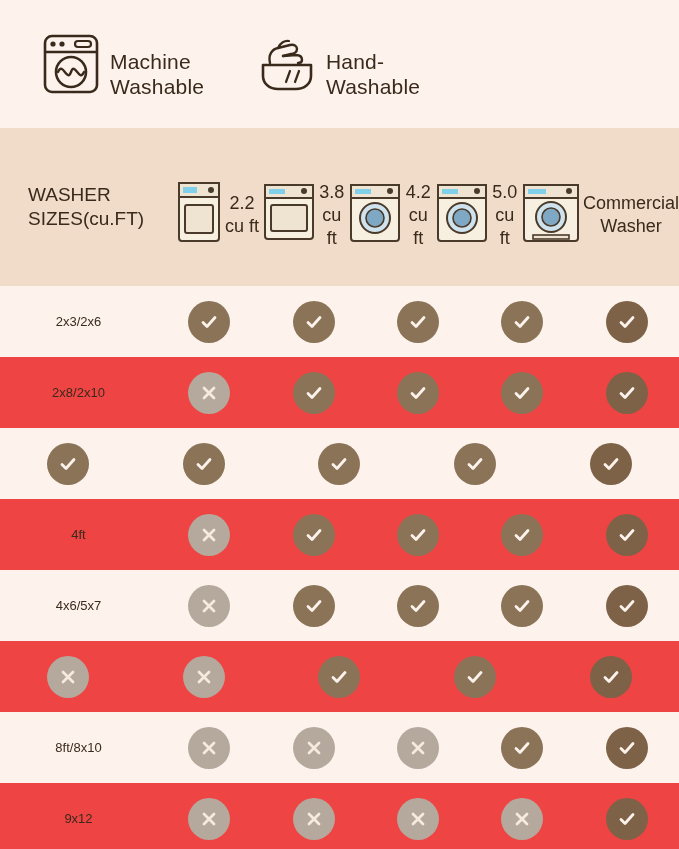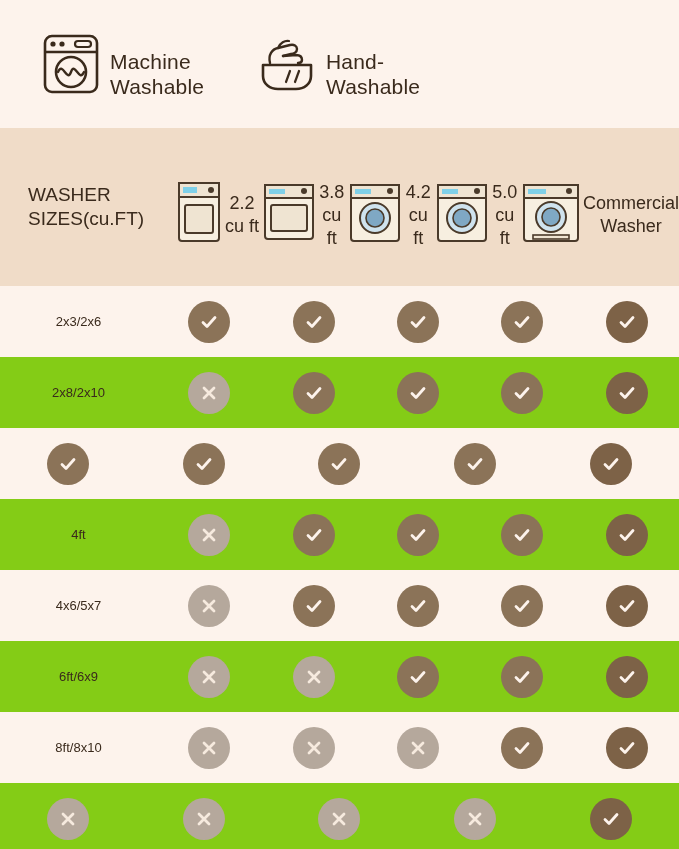--- a/index.html
+++ b/index.html
@@ -100,21 +100,21 @@
     color: #3a2a1c;
     white-space: pre-line;
   }
 
   .row {
     display: flex;
     align-items: center;
     height: 71px;
   }
   .row.odd { background: #fdf3ec; }
-  .row.even { background: #84cc16; }
+  .row.even { background: #ef4444; }
   .row-label {
     width: 157px;
     flex: 0 0 157px;
     text-align: center;
     font-size: 13px;
     color: #3a2a1c;
   }
   .cell {
     flex: 1 1 0;
     display: flex;
@@ -443,21 +443,20 @@
       <div class="cell">
           <div class="badge yes dark">
             <svg width="22" height="22" viewBox="0 0 22 22">
               <path d="M5 11.5 L9 15.5 L17 6.5" fill="none" stroke="#fdf3ec" stroke-width="2.8" stroke-linecap="round" stroke-linejoin="round"></path>
             </svg>
           </div>
         </div>
     </div>
 
     <div class="row even">
-      <div class="row-label">6ft/6x9</div>
       <div class="cell">
           <div class="badge no">
             <svg width="22" height="22" viewBox="0 0 22 22">
               <path d="M6 6 L16 16 M16 6 L6 16" fill="none" stroke="#f6eade" stroke-width="2.8" stroke-linecap="round"></path>
             </svg>
           </div>
         </div>
       <div class="cell">
           <div class="badge no">
             <svg width="22" height="22" viewBox="0 0 22 22">
@@ -521,20 +520,21 @@
       <div class="cell">
           <div class="badge yes dark">
             <svg width="22" height="22" viewBox="0 0 22 22">
               <path d="M5 11.5 L9 15.5 L17 6.5" fill="none" stroke="#fdf3ec" stroke-width="2.8" stroke-linecap="round" stroke-linejoin="round"></path>
             </svg>
           </div>
         </div>
     </div>
 
     <div class="row even">
+      <div class="row-label">9x12</div>
       <div class="cell">
           <div class="badge no">
             <svg width="22" height="22" viewBox="0 0 22 22">
               <path d="M6 6 L16 16 M16 6 L6 16" fill="none" stroke="#f6eade" stroke-width="2.8" stroke-linecap="round"></path>
             </svg>
           </div>
         </div>
       <div class="cell">
           <div class="badge no">
             <svg width="22" height="22" viewBox="0 0 22 22">

